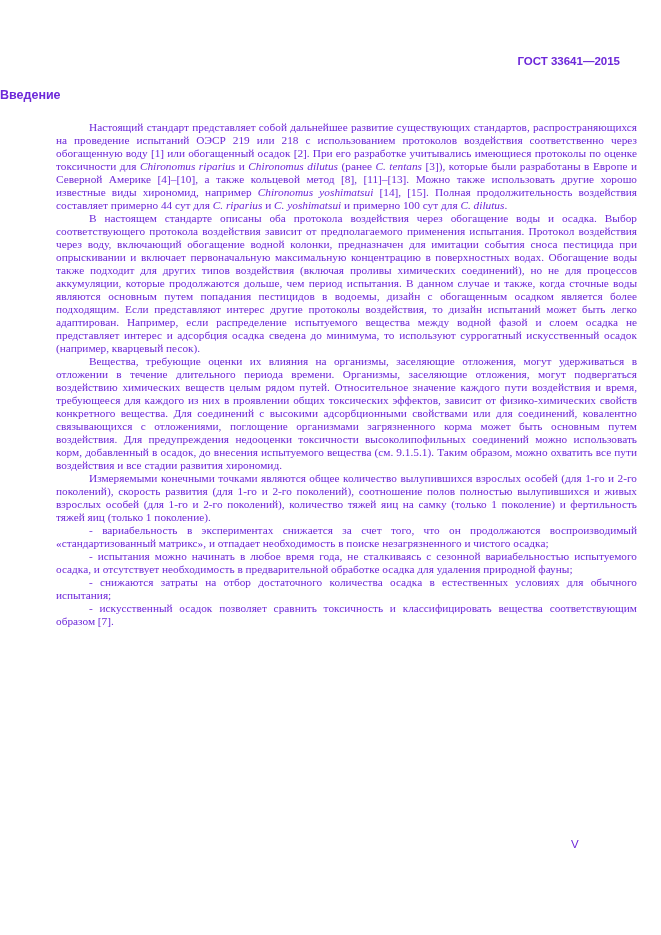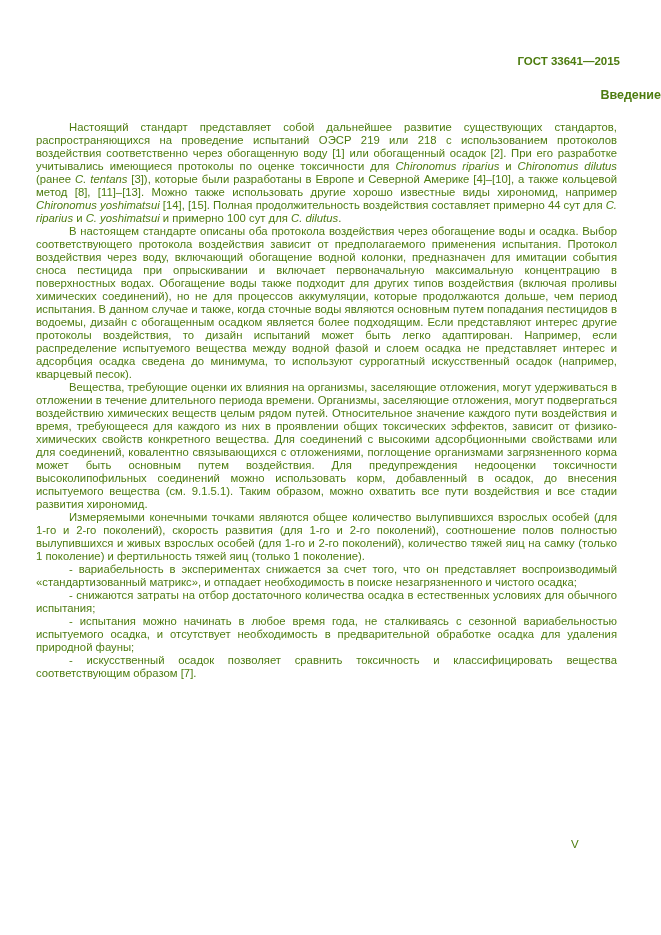--- a/index.html
+++ b/index.html
@@ -6,52 +6,53 @@
     margin: 0;
     padding: 0;
     background: #ffffff;
   }
   .page {
     position: relative;
     width: 661px;
     height: 935px;
     background: #ffffff;
     font-family: "Liberation Sans", sans-serif;
-    color: #4d7c0f;
+    color: #6d28d9;
     overflow: hidden;
   }
   .header {
     position: absolute;
     top: 55px;
     left: 40px;
     width: 580px;
     text-align: right;
     font-size: 11.5px;
     font-weight: bold;
     line-height: 13px;
   }
   .title {
     position: absolute;
     top: 88px;
     left: 0;
     width: 661px;
     margin: 0;
-    text-align: right;
+    text-align: left;
     font-size: 12.5px;
     font-weight: bold;
     line-height: 15px;
   }
   .body-text {
     position: absolute;
     top: 121px;
-    left: 36px;
+    left: 56px;
     width: 581px;
     font-size: 11.3px;
     line-height: 13px;
     text-align: justify;
+    font-family: Liberation Serif, serif;
   }
   .para {
     margin: 0;
     padding: 0;
     text-indent: 33px;
   }
   .pageno {
     position: absolute;
     top: 838px;
     left: 571px;
@@ -68,21 +69,21 @@
     <span>ГОСТ 33641—2015</span>
   </div>
 
   <h1 class="title">Введение</h1>
 
   <div class="body-text">
     <p class="para"><span>Настоящий стандарт представляет собой дальнейшее развитие существующих стандартов, распространяющихся на проведение испытаний ОЭСР 219 или 218 с использованием протоколов воздействия соответственно через обогащенную воду [1] или обогащенный осадок [2]. При его разработке учитывались имеющиеся протоколы по оценке токсичности для </span><span style="font-style: italic;">Chironomus riparius</span><span> и </span><span style="font-style: italic;">Chironomus dilutus</span><span> (ранее </span><span style="font-style: italic;">C. tentans</span><span> [3]), которые были разработаны в Европе и Северной Америке [4]–[10], а также кольцевой метод [8], [11]–[13]. Можно также использовать другие хорошо известные виды хирономид, например </span><span style="font-style: italic;">Chironomus yoshimatsui</span><span> [14], [15]. Полная продолжительность воздействия составляет примерно 44 сут для </span><span style="font-style: italic;">C. riparius</span><span> и </span><span style="font-style: italic;">C. yoshimatsui</span><span> и примерно 100 сут для </span><span style="font-style: italic;">C. dilutus</span><span>.</span></p>
     <p class="para"><span>В настоящем стандарте описаны оба протокола воздействия через обогащение воды и осадка. Выбор соответствующего протокола воздействия зависит от предполагаемого применения испытания. Протокол воздействия через воду, включающий обогащение водной колонки, предназначен для имитации события сноса пестицида при опрыскивании и включает первоначальную максимальную концентрацию в поверхностных водах. Обогащение воды также подходит для других типов воздействия (включая проливы химических соединений), но не для процессов аккумуляции, которые продолжаются дольше, чем период испытания. В данном случае и также, когда сточные воды являются основным путем попадания пестицидов в водоемы, дизайн с обогащенным осадком является более подходящим. Если представляют интерес другие протоколы воздействия, то дизайн испытаний может быть легко адаптирован. Например, если распределение испытуемого вещества между водной фазой и слоем осадка не представляет интерес и адсорбция осадка сведена до минимума, то используют суррогатный искусственный осадок (например, кварцевый песок).</span></p>
     <p class="para"><span>Вещества, требующие оценки их влияния на организмы, заселяющие отложения, могут удерживаться в отложении в течение длительного периода времени. Организмы, заселяющие отложения, могут подвергаться воздействию химических веществ целым рядом путей. Относительное значение каждого пути воздействия и время, требующееся для каждого из них в проявлении общих токсических эффектов, зависит от физико-химических свойств конкретного вещества. Для соединений с высокими адсорбционными свойствами или для соединений, ковалентно связывающихся с отложениями, поглощение организмами загрязненного корма может быть основным путем воздействия. Для предупреждения недооценки токсичности высоколипофильных соединений можно использовать корм, добавленный в осадок, до внесения испытуемого вещества (см. 9.1.5.1). Таким образом, можно охватить все пути воздействия и все стадии развития хирономид.</span></p>
     <p class="para"><span>Измеряемыми конечными точками являются общее количество вылупившихся взрослых особей (для 1-го и 2-го поколений), скорость развития (для 1-го и 2-го поколений), соотношение полов полностью вылупившихся и живых взрослых особей (для 1-го и 2-го поколений), количество тяжей яиц на самку (только 1 поколение) и фертильность тяжей яиц (только 1 поколение).</span></p>
-    <p class="para"><span>- вариабельность в экспериментах снижается за счет того, что он представляет воспроизводимый «стандартизованный матрикс», и отпадает необходимость в поиске незагрязненного и чистого осадка;</span></p>
+    <p class="para"><span>- вариабельность в экспериментах снижается за счет того, что он продолжаются воспроизводимый «стандартизованный матрикс», и отпадает необходимость в поиске незагрязненного и чистого осадка;</span></p>
+    <p class="para"><span>- испытания можно начинать в любое время года, не сталкиваясь с сезонной вариабельностью испытуемого осадка, и отсутствует необходимость в предварительной обработке осадка для удаления природной фауны;</span></p>
     <p class="para"><span>- снижаются затраты на отбор достаточного количества осадка в естественных условиях для обычного испытания;</span></p>
-    <p class="para"><span>- испытания можно начинать в любое время года, не сталкиваясь с сезонной вариабельностью испытуемого осадка, и отсутствует необходимость в предварительной обработке осадка для удаления природной фауны;</span></p>
     <p class="para"><span>- искусственный осадок позволяет сравнить токсичность и классифицировать вещества соответствующим образом [7].</span></p>
   </div>
 
   <div class="pageno">V</div>
 
 </div>
 
 </body></html>

